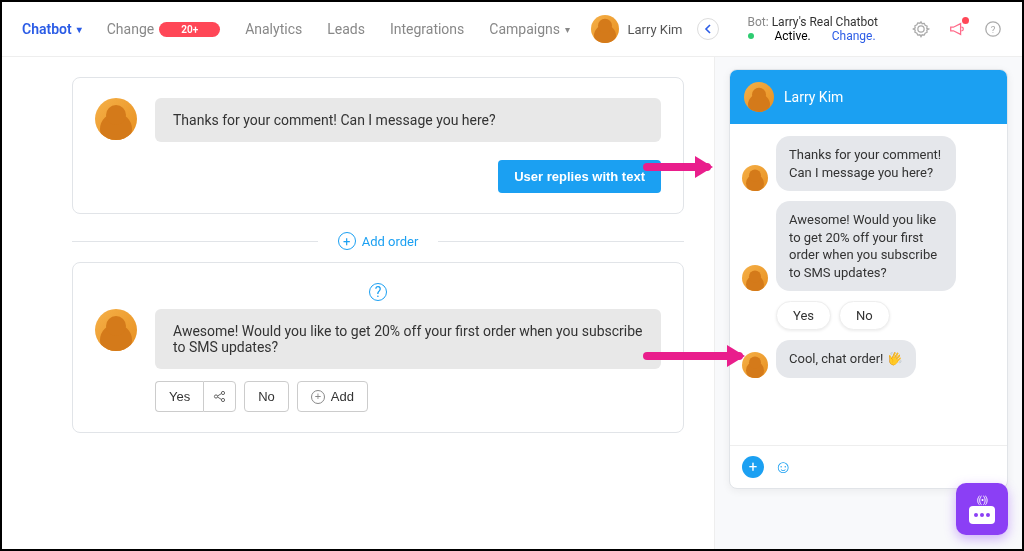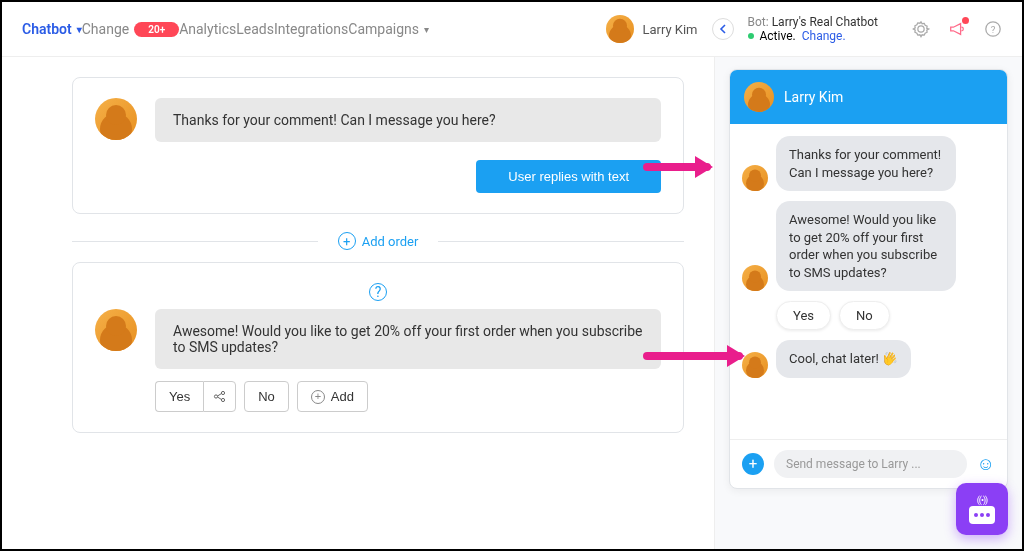--- a/index.html
+++ b/index.html
@@ -14,29 +14,29 @@
     }
     
     
     .topnav {
       height: 55px;
       display: flex;
       align-items: center;
       padding: 0 20px;
       border-bottom: 1px solid #eee;
     }
-    .nav-left { display: flex; align-items: flex-end; }
+    .nav-left { display: flex; align-items: flex-end; gap: 25px; }
     .nav-item { color: #888; font-size: 14px; cursor: pointer; display: flex; align-items: center; gap: 5px; }
     .nav-item.active { color: #2b5ce6; font-weight: 600; }
     .badge-count {
       background: #ff4757;
       color: #fff;
       border-radius: 10px;
       font-size: 10px;
-      padding: 2px 14px;
+      padding: 2px 22px;
       font-weight: 600;
     }
     .chevron-down { font-size: 10px; color: #2b5ce6; }
     .chevron-down.gray { color: #888; }
     
     .nav-right { display: flex; align-items: center; gap: 14px; margin-left: auto; }
     .user-chip { display: flex; align-items: center; gap: 8px; font-size: 13px; color: #555; }
     .avatar-sm {
       width: 28px; height: 28px; border-radius: 50%;
       background: linear-gradient(135deg, #f5b048 0%, #e89020 100%);
@@ -47,24 +47,24 @@
       width:14px; height:14px; background:#d47a1a; border-radius:50%;
       transform:translate(-50%,-80%);
       box-shadow: 0 10px 0 4px #d47a1a;
     }
     .chev-left {
       width:22px; height:22px; border-radius:50%; border:1px solid #ddd;
       display:flex; align-items:center; justify-content:center;
       color:#2b5ce6; font-size:11px;
     }
     
-    .bot-info { display:flex; flex-direction:column; font-size:12px; }
+    .bot-info { display:flex; flex-direction:column; font-size:12px; margin-left:15px; }
     .bot-title { color:#888; }
     .bot-name { color:#333; }
-    .bot-status { display:flex; align-items:center; gap:6px; }
+    .bot-status { display:flex; align-items:center; gap:21px; }
     .status-dot { width:6px; height:6px; border-radius:50%; background:#2ecc71; }
     .status-change { color:#2b5ce6; cursor:pointer; }
     
     .nav-icons { display:flex; align-items:center; gap:18px; margin-left:20px; }
     .nav-icon { width:18px; height:18px; color:#aaa; cursor:pointer; position:relative; }
     .red-dot { position:absolute; top:-3px; right:-3px; width:7px; height:7px; background:#ff4757; border-radius:50%; }
     
     
     .main { display:flex; height: calc(100% - 55px); }
     .builder { flex:1; padding: 20px 30px 20px 70px; overflow-y:auto; background:#fff; }
@@ -87,21 +87,21 @@
       transform:translate(-50%,-80%);
       box-shadow: 0 14px 0 6px #d47a1a;
     }
     .msg-bubble {
       background:#e8e8e8; border-radius:6px; padding:14px 18px;
       font-size:14px; color:#333; flex:1;
     }
     .card-actions { display:flex; justify-content:flex-end; margin-top:18px; }
     .btn-blue {
       background:#1ba0f2; color:#fff; border:none; border-radius:4px;
-      padding:9px 32px; font-size:13px; cursor:pointer;
+      padding:9px 16px; font-size:13px; cursor:pointer;font-weight:bold;
     }
     
     .add-widget-row {
       display:flex; align-items:center; justify-content:center;
       gap:8px; margin: 12px 0; color:#1ba0f2; font-size:13px; cursor:pointer;
       position:relative;
     }
     .add-widget-row::before, .add-widget-row::after {
       content:''; height:1px; background:#e1e4e8; flex:1;
     }
@@ -358,27 +358,26 @@
           <div class="p-avatar"></div>
           <div class="p-bubble">Awesome! Would you like to get 20% off your first order when you subscribe to SMS updates?</div>
         </div>
         <div class="p-choices">
           <div class="p-choice">Yes</div>
           <div class="p-choice">No</div>
         </div>
         <div class="p-msg-row">
           <div class="p-avatar"></div>
           <div class="p-bubble">
-            <span>Cool, chat later! </span><span class="p-emoji-hand">👋</span>
+            <span>Cool, chat order! </span><span class="p-emoji-hand">👋</span>
           </div>
         </div>
       </div>
       <div class="preview-input-row">
         <div class="p-plus">+</div>
-        <div class="p-input">Send message to Larry ...</div>
         <div class="p-smile">☺</div>
       </div>
     </div>
   </div>
 </div>
 
 <div class="arrow arrow1"></div>
 <div class="arrow arrow2"></div>
 
 <div class="fab">

